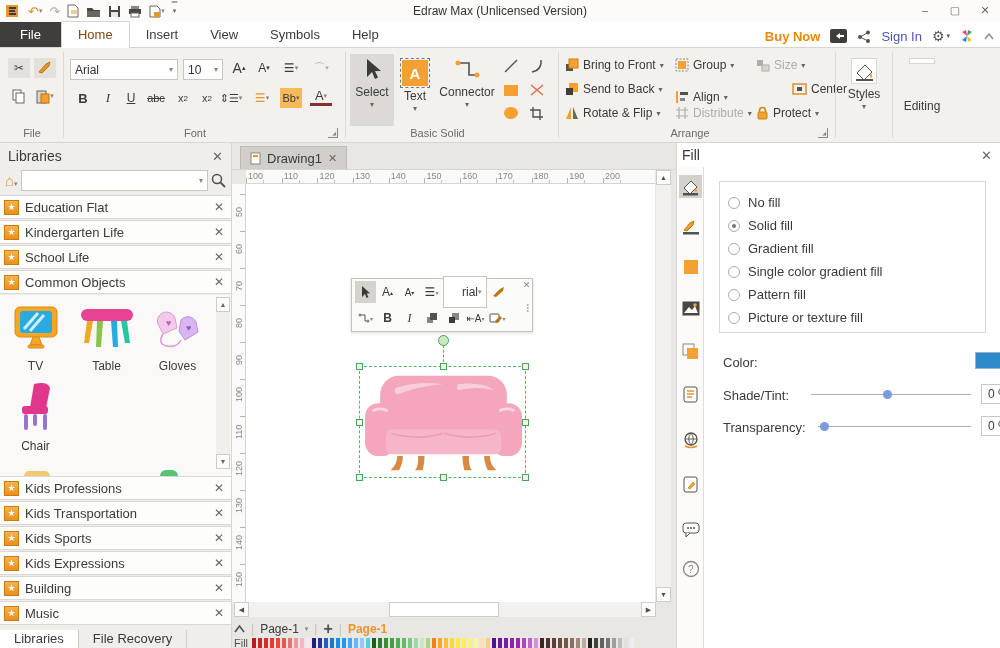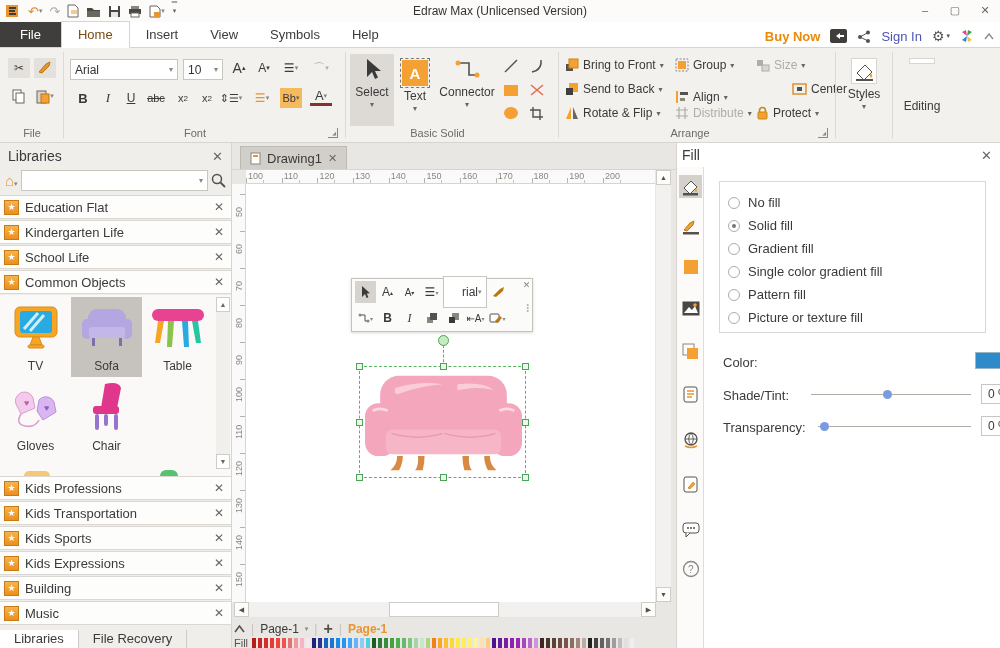--- a/index.html
+++ b/index.html
@@ -490,33 +490,20 @@
         <span class="art">
           <svg width="50" height="46" viewBox="0 0 50 46">
               <rect x="4" y="2" width="42" height="30" rx="5" fill="#f5a623" stroke="#d98b20"></rect>
               <rect x="9" y="6" width="32" height="22" rx="3" fill="#29abe2"></rect>
               <path d="M13 24 L27 8 M19 26 L33 10" stroke="#cdeefb" stroke-width="3"></path>
               <path d="M22 32 l6 0 l3 8 l-12 0 z" fill="#f5a623" stroke="#d98b20"></path>
               <rect x="17" y="40" width="16" height="3" rx="1.5" fill="#f5a623" stroke="#d98b20"></rect>
             </svg>
         </span>
         <span>TV</span>
-      </div>
-      <div class="sym-cell sel">
-        <span class="art">
-          <svg width="54" height="42" viewBox="0 0 54 42">
-              <rect x="8" y="2" width="38" height="22" rx="9" fill="#b4a6e0"></rect>
-              <rect x="2" y="12" width="10" height="20" rx="5" fill="#b4a6e0"></rect>
-              <rect x="42" y="12" width="10" height="20" rx="5" fill="#b4a6e0"></rect>
-              <rect x="9" y="20" width="36" height="11" rx="3" fill="#c3b7e8"></rect>
-              <rect x="12" y="31" width="3" height="8" fill="#7e6fae"></rect>
-              <rect x="39" y="31" width="3" height="8" fill="#7e6fae"></rect>
-            </svg>
-        </span>
-        <span>Sofa</span>
       </div>
       <div class="sym-cell">
         <span class="art">
           <svg width="56" height="46" viewBox="0 0 56 46">
               <rect x="2" y="4" width="52" height="12" rx="6" fill="#e84393"></rect>
               <path d="M8 16 l-3 22 l5 0 l4 -22 z" fill="#f5a623"></path>
               <path d="M18 16 l-1 26 l5 0 l2 -26 z" fill="#8bc34a"></path>
               <path d="M38 16 l1 26 l-5 0 l-2 -26 z" fill="#29abe2"></path>
               <path d="M48 16 l3 22 l-5 0 l-4 -22 z" fill="#26c6a2"></path>
             </svg>

